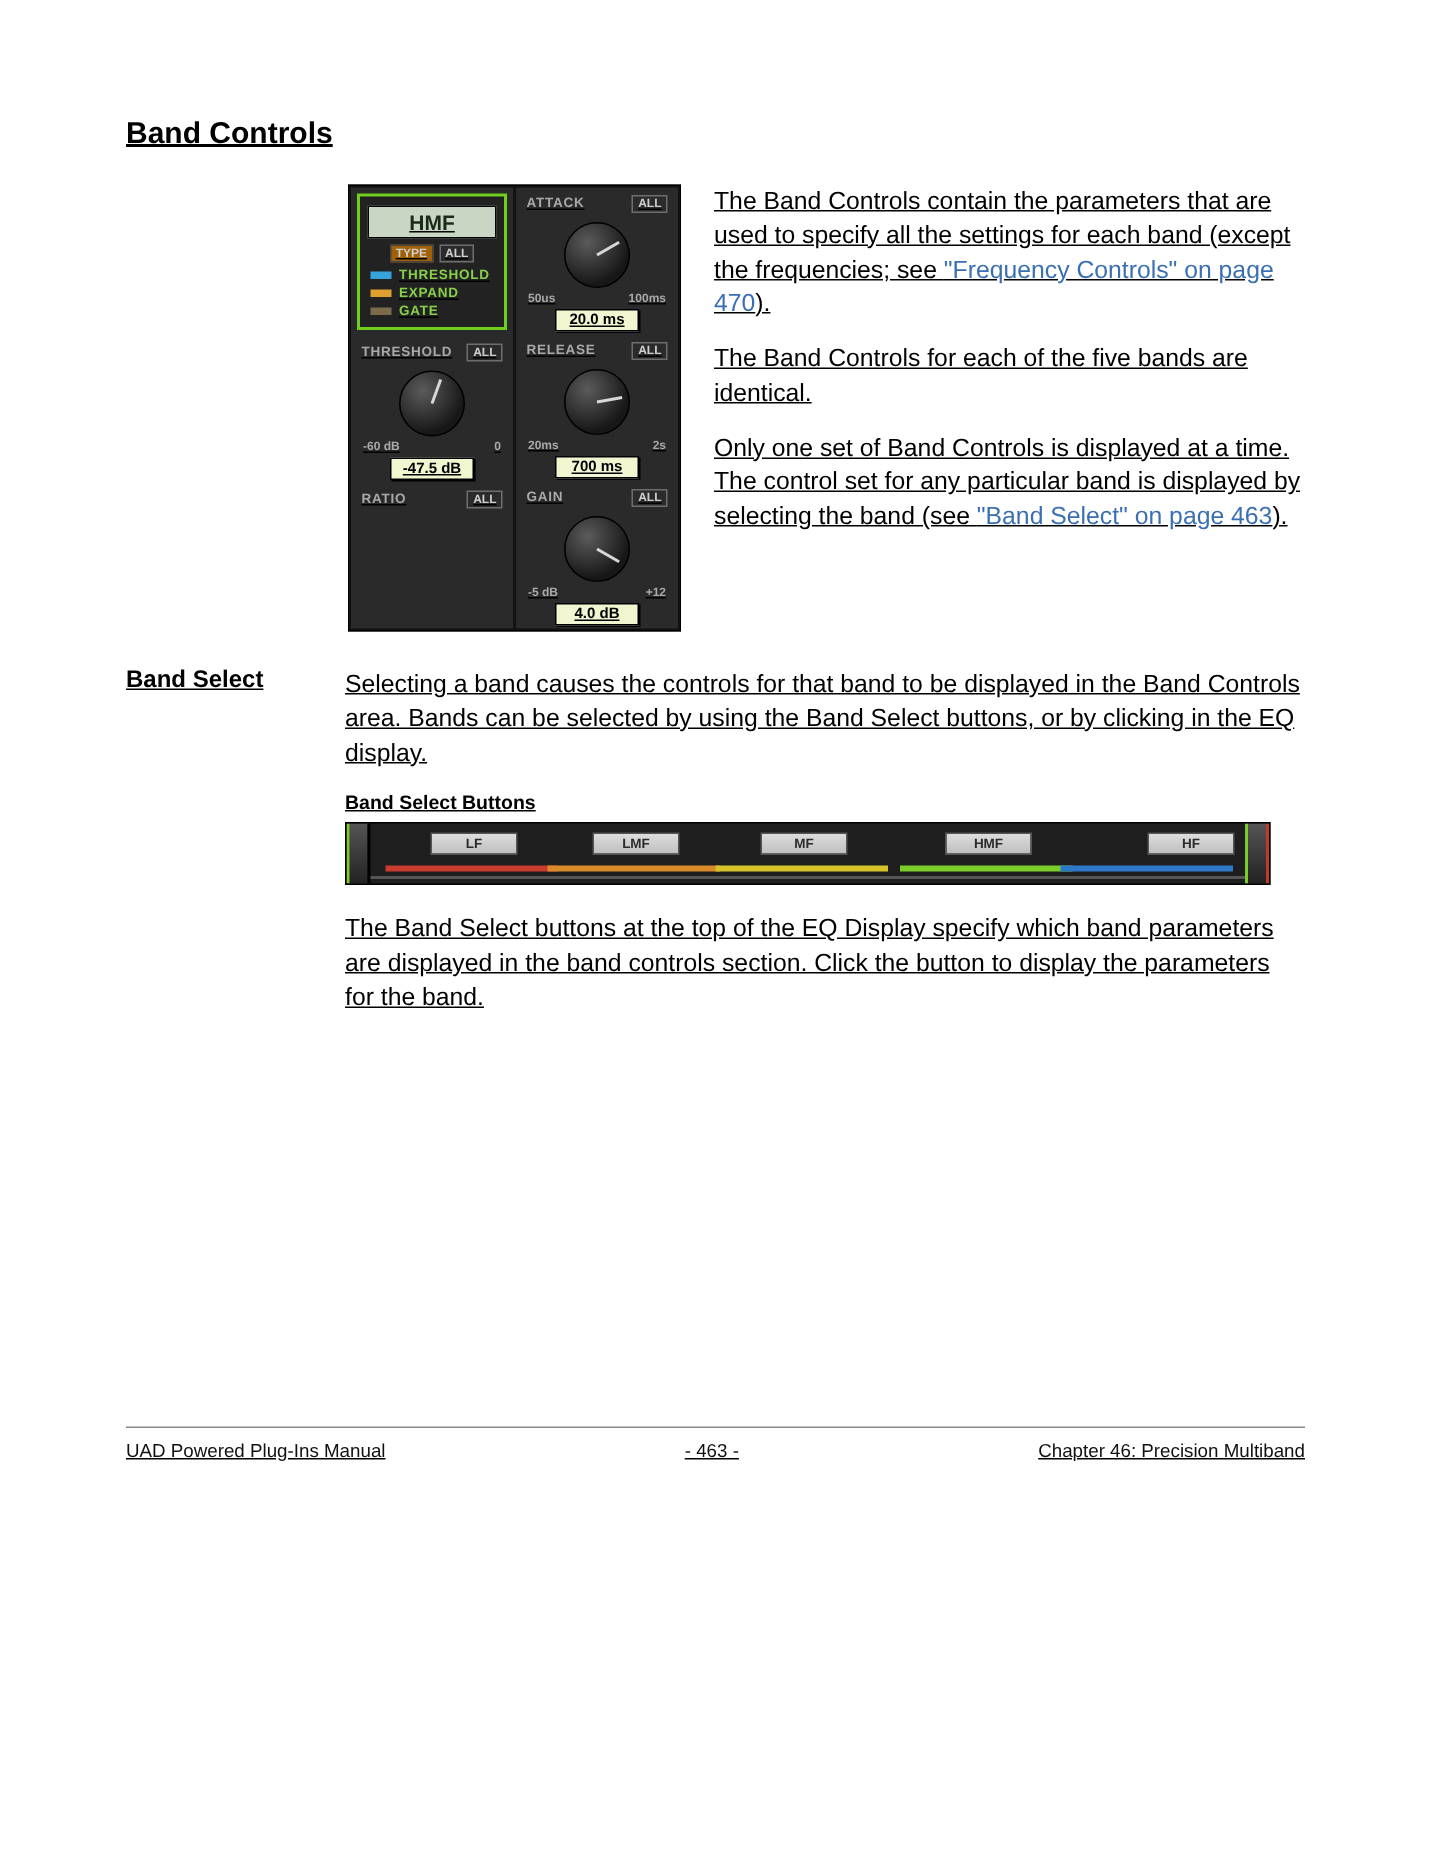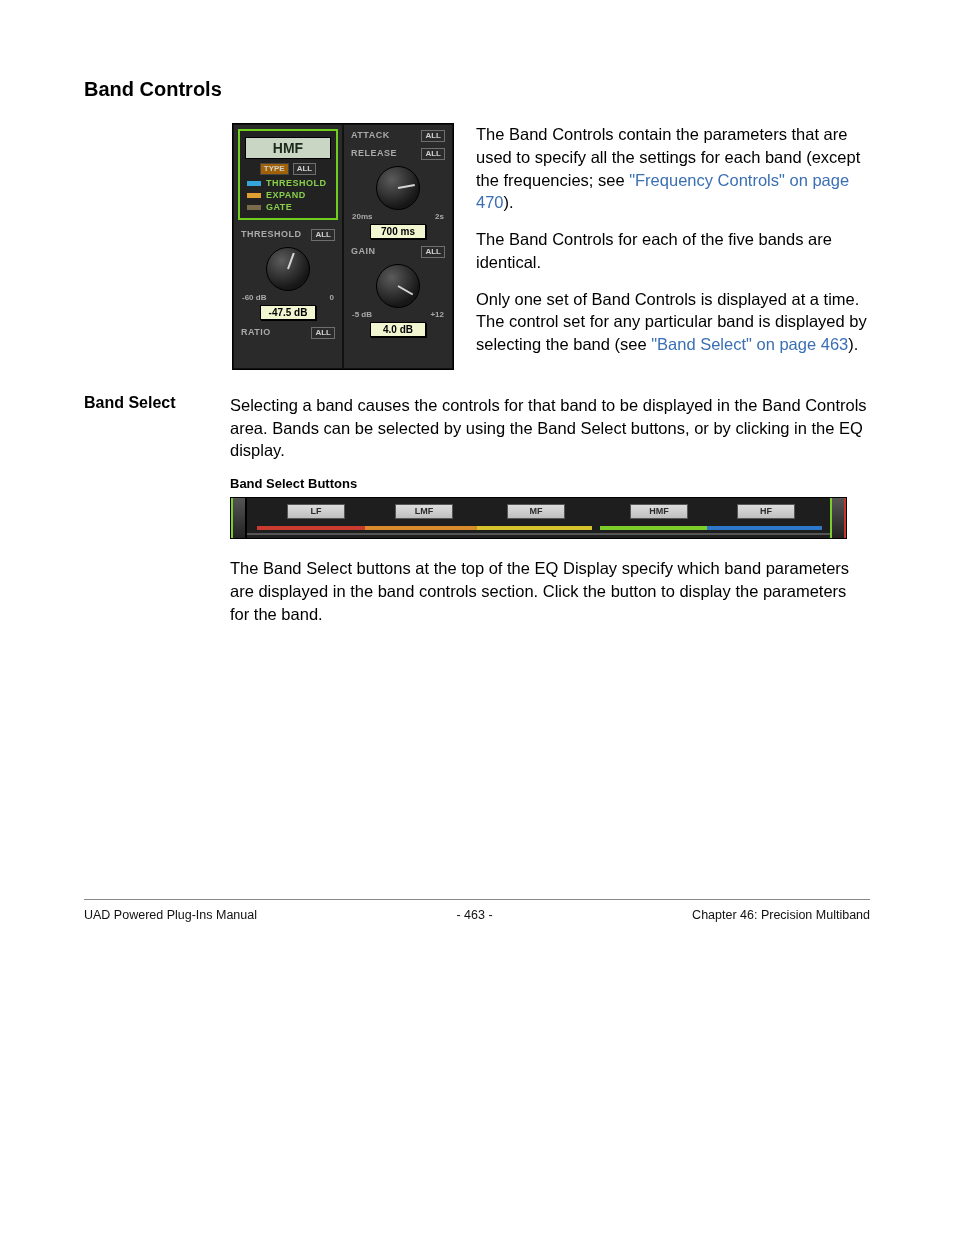--- a/index.html
+++ b/index.html
@@ -8,20 +8,21 @@
     font-family: 'Helvetica Neue', Helvetica, Arial, sans-serif;
     background: #fff;
     color: #000;
     width: 954px;
   }
   .page {
     padding: 78px 84px 40px 84px;
     box-sizing: border-box;
     min-height: 1150px;
     position: relative;
+    text-decoration: underline;
   }
   .heading {
     font-weight: 800;
     font-size: 20px;
     margin-bottom: 22px;
     font-family: Arial, sans-serif;
     letter-spacing: 0px;
   }
   .sub-label {
     font-weight: 800;
@@ -291,20 +292,30 @@
             <span class="mini-label">RATIO</span>
             <span class="all-btn">ALL</span>
           </div>
         </div>
 
         <div class="pcol">
           <div class="section-head">
             <span class="mini-label">ATTACK</span>
             <span class="all-btn">ALL</span>
           </div>
+          <div class="knob-block">
+            <div class="knob">
+                <span class="ptr" style="transform:translate(-50%,0) rotate(240deg)"></span>
+              </div>
+            <div class="range">
+                <span>50us</span>
+                <span>100ms</span>
+              </div>
+            <div class="val-box">20.0 ms</div>
+          </div>
 
           <div class="section-head">
             <span class="mini-label">RELEASE</span>
             <span class="all-btn">ALL</span>
           </div>
           <div class="knob-block">
             <div class="knob">
                 <span class="ptr" style="transform:translate(-50%,0) rotate(260deg)"></span>
               </div>
             <div class="range">
@@ -357,21 +368,21 @@
         <div class="strip-body" id="strip-body">
           <div class="under-line"></div>
         <div class="band-btn" style="left: 40px;">LF</div>
             <div class="band-under" style="left: 10px; width: 115px; background: rgb(201, 59, 46);"></div>
             <div class="band-btn" style="left: 148px;">LMF</div>
             <div class="band-under" style="left: 118px; width: 115px; background: rgb(217, 139, 43);"></div>
             <div class="band-btn" style="left: 260px;">MF</div>
             <div class="band-under" style="left: 230px; width: 115px; background: rgb(214, 194, 43);"></div>
             <div class="band-btn" style="left: 383px;">HMF</div>
             <div class="band-under" style="left: 353px; width: 115px; background: rgb(123, 206, 42);"></div>
-            <div class="band-btn" style="left: 490px;">HF</div>
+            <div class="band-btn" style="left: 518px;">HF</div>
             <div class="band-under" style="left: 460px; width: 115px; background: rgb(46, 120, 201);"></div>
           </div>
         <div class="strip-right"></div>
       </div>
 
       <p>The Band Select buttons at the top of the EQ Display specify which band parameters are displayed in the band controls section. Click the button to display the parameters for the band.</p>
     </div>
   </div>
 
   <hr class="footer-rule">

